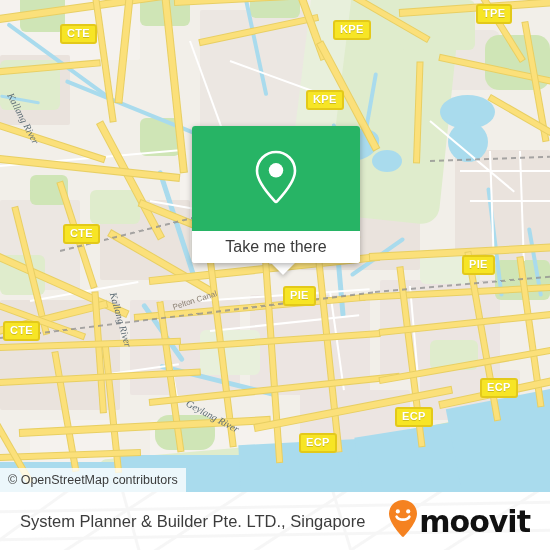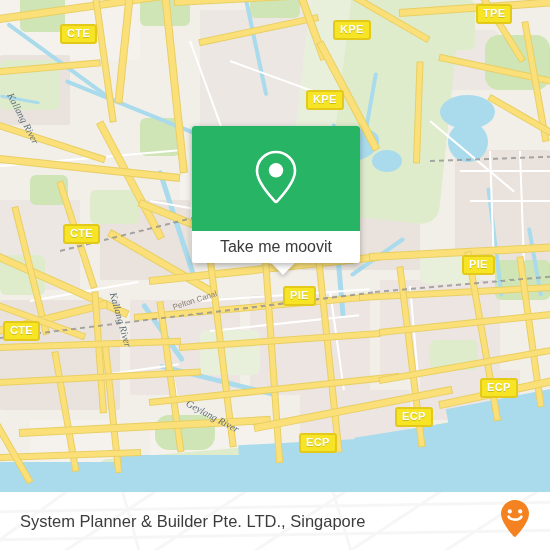--- a/index.html
+++ b/index.html
@@ -292,35 +292,38 @@
       <div class="shield" style="left:306px;top:90px;">KPE</div>
       <div class="shield" style="left:63px;top:224px;">CTE</div>
       <div class="shield" style="left:462px;top:255px;">PIE</div>
       <div class="shield" style="left:283px;top:286px;">PIE</div>
       <div class="shield" style="left:3px;top:321px;">CTE</div>
       <div class="shield" style="left:480px;top:378px;">ECP</div>
       <div class="shield" style="left:395px;top:407px;">ECP</div>
       <div class="shield" style="left:299px;top:433px;">ECP</div>
     </div>
 
+    <div id="attrib">
+      <span>© OpenStreetMap contributors</span>
+    </div>
 
   </div>
 
   <div id="card-tail"></div>
   <div id="card">
     <div id="card-top">
       <span>
         <svg width="48" height="58" viewBox="0 0 48 58" aria-hidden="true">
           <path d="M24 4 C13.5 4 5 12.4 5 22.8 C5 34.5 18.5 48.5 23 53.4 C23.5 54 24.5 54 25 53.4 C29.5 48.5 43 34.5 43 22.8 C43 12.4 34.5 4 24 4 Z" fill="none" stroke="#ffffff" stroke-width="2.6" stroke-linejoin="round"></path>
           <circle cx="24" cy="22.3" r="7.2" fill="#ffffff"></circle>
         </svg>
       </span>
     </div>
     <div id="card-bottom">
-      <span>Take me moovit</span>
+      <span>Take me there</span>
     </div>
   </div>
 
   <div id="footer">
     <svg id="footer-wm" viewBox="0 0 550 58" preserveAspectRatio="none" aria-hidden="true">
       <g stroke="#888888" stroke-width="3" fill="none">
         <path d="M-20 62 L80 -10"></path>
         <path d="M60 62 L170 -10"></path>
         <path d="M150 62 L260 -10"></path>
         <path d="M250 62 L360 -10"></path>
@@ -336,17 +339,18 @@
       <div id="place-name">System Planner &amp; Builder Pte. LTD., Singapore</div>
       <div id="brand">
         <span>
           <svg width="30" height="40" viewBox="0 0 30 40" aria-hidden="true">
             <path d="M15 1 C7.3 1 1 7.1 1 14.6 C1 24 13 36.5 14.1 37.6 C14.6 38.1 15.4 38.1 15.9 37.6 C17 36.5 29 24 29 14.6 C29 7.1 22.7 1 15 1 Z" fill="#f58220"></path>
             <circle cx="9.8" cy="12.4" r="2.1" fill="#ffffff"></circle>
             <circle cx="20.2" cy="12.4" r="2.1" fill="#ffffff"></circle>
             <path d="M8.6 17.6 C10.6 21.6 19.4 21.6 21.4 17.6" fill="none" stroke="#ffffff" stroke-width="2.6" stroke-linecap="round"></path>
           </svg>
         </span>
+        <span id="brand-word">moovit</span>
       </div>
     </div>
   </div>
 
 </div>
 
 </body></html>

